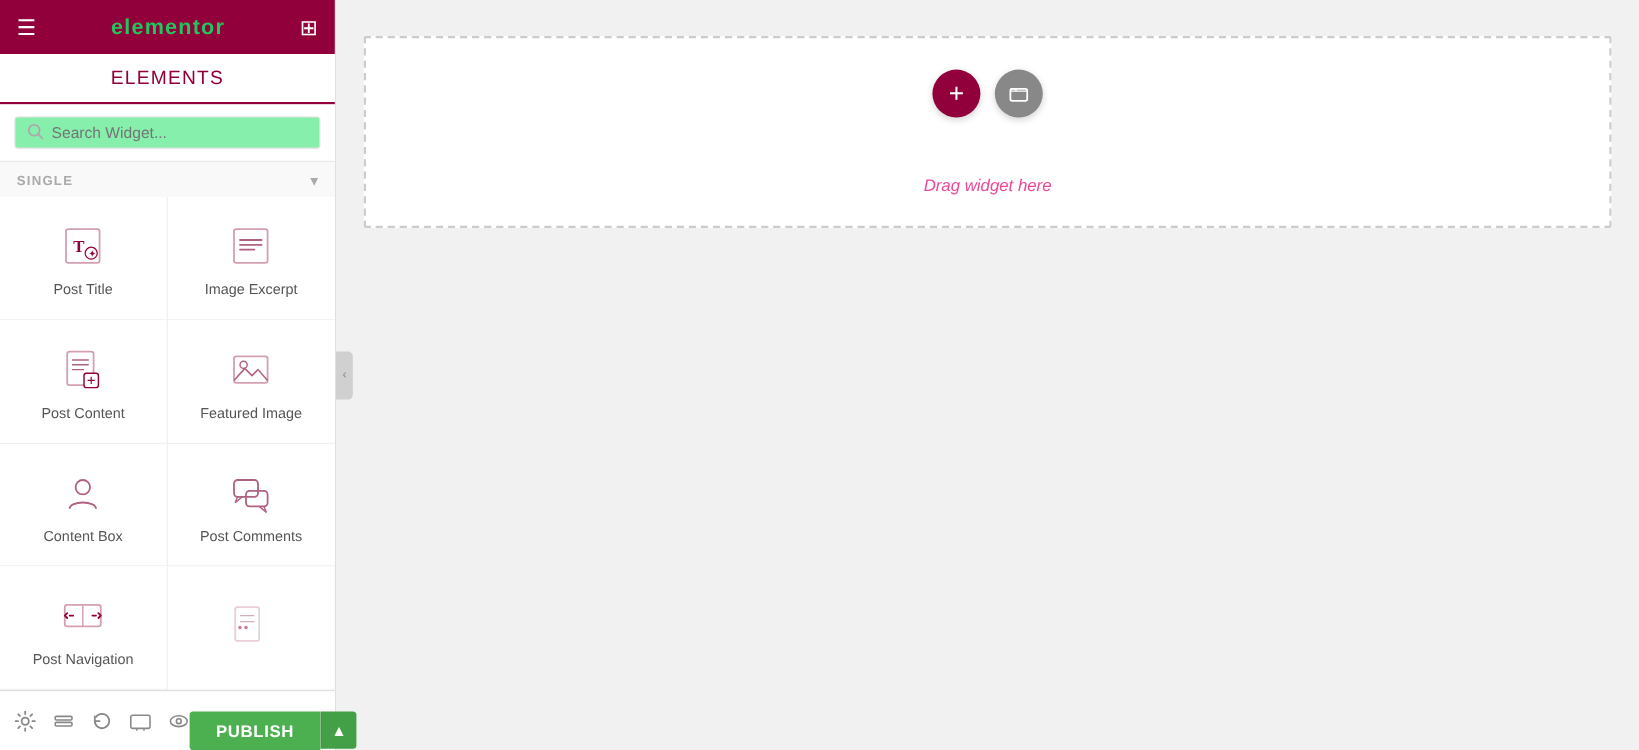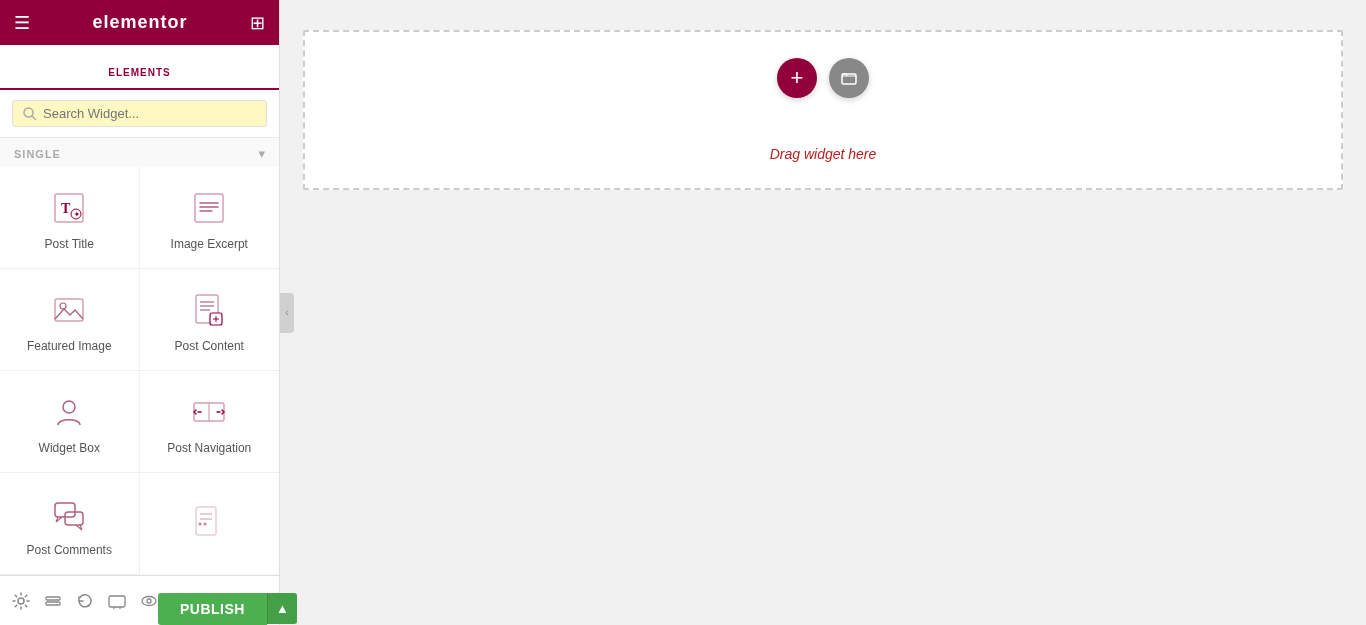--- a/index.html
+++ b/index.html
@@ -26,65 +26,63 @@
       align-items: center;
       justify-content: space-between;
       padding: 0 14px;
     }
     .header-hamburger {
       color: #fff;
       font-size: 18px;
       cursor: pointer;
     }
     .header-title {
-      color: #ffffff;
+      color: #22c55e;
       font-size: 18px;
       font-weight: bold;
       letter-spacing: 1px;
     }
     .header-grid {
       color: #fff;
       font-size: 18px;
       cursor: pointer;
     }
 
     
     .panel-tabs {
       display: flex;
       border-bottom: 2px solid #e0e0e0;
       background: #fff;
     }
     .tab {
       flex: 1;
       text-align: center;
       padding: 12px 0 10px;
-      font-size: 10px;
-      font-weight: 700;
+      font-size: 16px;
+      font-weight: 400;
       letter-spacing: 1px;
       cursor: pointer;
       color: #aaa;
       text-transform: uppercase;
-      margin-top: 10px;
     }
     .tab.active {
       color: #92003b;
       border-bottom: 2px solid #92003b;
       margin-bottom: -2px;
     }
 
     
     .search-box {
       padding: 10px 12px;
       background: #fff;
       border-bottom: 1px solid #e9e9e9;
     }
     .search-input-wrap {
       display: flex;
-      align-items: center;
-      background: #fef9c3;
+      background: #86efac;
       border: 1px solid #e0e0e0;
       border-radius: 3px;
       padding: 5px 10px;
     }
     .search-icon-svg {
       color: #aaa;
       font-size: 13px;
       margin-right: 7px;
     }
     .search-input {
@@ -255,21 +253,21 @@
       font-size: 16px;
       cursor: pointer;
       display: flex;
       align-items: center;
       justify-content: center;
       box-shadow: 0 2px 6px rgba(0,0,0,0.18);
     }
 
     .drop-label {
       font-style: italic;
-      color: #b91c1c;
+      color: #ec4899;
       font-size: 14px;
       margin-top: 32px;
     }
 
     
     .collapse-handle {
       position: absolute;
       left: 280px;
       top: 50%;
       transform: translateY(-50%);
@@ -345,80 +343,80 @@
           <line x1="10" y1="18" x2="28" y2="18" stroke="#b06080" stroke-width="1.5" stroke-linecap="round"></line>
           <line x1="10" y1="22" x2="22" y2="22" stroke="#b06080" stroke-width="1.5" stroke-linecap="round"></line>
         </svg>
       </div>
       <span class="widget-label">Image Excerpt</span>
     </div>
 
     <div class="widget-item">
       <div class="widget-icon">
         <svg width="38" height="38" viewBox="0 0 38 38" fill="none" xmlns="http://www.w3.org/2000/svg">
-          <rect x="5" y="8" width="28" height="22" rx="2" stroke="#d4a0b0" stroke-width="1.5" fill="none"></rect>
-          <circle cx="13" cy="15" r="3" stroke="#b06080" stroke-width="1.2" fill="none"></circle>
-          <polyline points="5,28 14,18 20,24 25,19 33,28" stroke="#b06080" stroke-width="1.3" fill="none"></polyline>
-        </svg>
-      </div>
-      <span class="widget-label">Featured Image</span>
-    </div>
-
-    <div class="widget-item">
-      <div class="widget-icon">
-        <svg width="38" height="38" viewBox="0 0 38 38" fill="none" xmlns="http://www.w3.org/2000/svg">
           <rect x="6" y="4" width="22" height="28" rx="2" stroke="#d4a0b0" stroke-width="1.5" fill="none"></rect>
           <line x1="10" y1="11" x2="24" y2="11" stroke="#b06080" stroke-width="1.2"></line>
           <line x1="10" y1="15" x2="24" y2="15" stroke="#b06080" stroke-width="1.2"></line>
           <line x1="10" y1="19" x2="20" y2="19" stroke="#b06080" stroke-width="1.2"></line>
           <rect x="20" y="22" width="12" height="12" rx="2" fill="#fff" stroke="#92003b" stroke-width="1.2"></rect>
           <line x1="23" y1="28" x2="29" y2="28" stroke="#92003b" stroke-width="1"></line>
           <line x1="26" y1="25" x2="26" y2="31" stroke="#92003b" stroke-width="1"></line>
         </svg>
       </div>
       <span class="widget-label">Post Content</span>
     </div>
 
+    <div class="widget-item">
+      <div class="widget-icon">
+        <svg width="38" height="38" viewBox="0 0 38 38" fill="none" xmlns="http://www.w3.org/2000/svg">
+          <rect x="5" y="8" width="28" height="22" rx="2" stroke="#d4a0b0" stroke-width="1.5" fill="none"></rect>
+          <circle cx="13" cy="15" r="3" stroke="#b06080" stroke-width="1.2" fill="none"></circle>
+          <polyline points="5,28 14,18 20,24 25,19 33,28" stroke="#b06080" stroke-width="1.3" fill="none"></polyline>
+        </svg>
+      </div>
+      <span class="widget-label">Featured Image</span>
+    </div>
+
 
     <div class="widget-item">
       <div class="widget-icon">
         <svg width="38" height="38" viewBox="0 0 38 38" fill="none" xmlns="http://www.w3.org/2000/svg">
           <circle cx="19" cy="14" r="6" stroke="#b06080" stroke-width="1.5" fill="none"></circle>
           <path d="M8 32 C8 25 30 25 30 32" stroke="#b06080" stroke-width="1.5" fill="none"></path>
         </svg>
       </div>
-      <span class="widget-label">Widget Box</span>
+      <span class="widget-label">Content Box</span>
+    </div>
+
+    <div class="widget-item">
+      <div class="widget-icon">
+        <svg width="38" height="38" viewBox="0 0 38 38" fill="none" xmlns="http://www.w3.org/2000/svg">
+          <rect x="5" y="8" width="20" height="14" rx="3" stroke="#b06080" stroke-width="1.5" fill="none"></rect>
+          <path d="M8 22 L6 27 L12 22" stroke="#b06080" stroke-width="1.2" fill="none"></path>
+          <rect x="15" y="17" width="18" height="13" rx="3" stroke="#b06080" stroke-width="1.5" fill="none"></rect>
+          <path d="M30 30 L32 35 L26 30" stroke="#b06080" stroke-width="1.2" fill="none"></path>
+        </svg>
+      </div>
+      <span class="widget-label">Post Comments</span>
     </div>
 
     <div class="widget-item">
       <div class="widget-icon">
         <svg width="38" height="38" viewBox="0 0 38 38" fill="none" xmlns="http://www.w3.org/2000/svg">
           <rect x="4" y="10" width="30" height="18" rx="2" stroke="#d4a0b0" stroke-width="1.5" fill="none"></rect>
           <line x1="19" y1="10" x2="19" y2="28" stroke="#d4a0b0" stroke-width="1.2"></line>
           <polyline points="11,19 8,19" stroke="#92003b" stroke-width="1.5" stroke-linecap="round"></polyline>
           <polyline points="6,17 4,19 6,21" stroke="#92003b" stroke-width="1.5" fill="none" stroke-linecap="round" stroke-linejoin="round"></polyline>
           <polyline points="27,19 30,19" stroke="#92003b" stroke-width="1.5" stroke-linecap="round"></polyline>
           <polyline points="32,17 34,19 32,21" stroke="#92003b" stroke-width="1.5" fill="none" stroke-linecap="round" stroke-linejoin="round"></polyline>
         </svg>
       </div>
       <span class="widget-label">Post Navigation</span>
     </div>
 
-    <div class="widget-item">
-      <div class="widget-icon">
-        <svg width="38" height="38" viewBox="0 0 38 38" fill="none" xmlns="http://www.w3.org/2000/svg">
-          <rect x="5" y="8" width="20" height="14" rx="3" stroke="#b06080" stroke-width="1.5" fill="none"></rect>
-          <path d="M8 22 L6 27 L12 22" stroke="#b06080" stroke-width="1.2" fill="none"></path>
-          <rect x="15" y="17" width="18" height="13" rx="3" stroke="#b06080" stroke-width="1.5" fill="none"></rect>
-          <path d="M30 30 L32 35 L26 30" stroke="#b06080" stroke-width="1.2" fill="none"></path>
-        </svg>
-      </div>
-      <span class="widget-label">Post Comments</span>
-    </div>
-
     <div class="widget-item" style="opacity:0.5;">
       <div class="widget-icon">
         <svg width="38" height="38" viewBox="0 0 38 38" fill="none" xmlns="http://www.w3.org/2000/svg">
           <rect x="6" y="4" width="20" height="28" rx="2" stroke="#d4a0b0" stroke-width="1.5" fill="none"></rect>
           <line x1="10" y1="11" x2="22" y2="11" stroke="#b06080" stroke-width="1.2"></line>
           <line x1="10" y1="16" x2="22" y2="16" stroke="#b06080" stroke-width="1.2"></line>
           <circle cx="10" cy="21" r="1.5" fill="#92003b"></circle>
           <circle cx="15" cy="21" r="1.5" fill="#92003b"></circle>
         </svg>
       </div>

